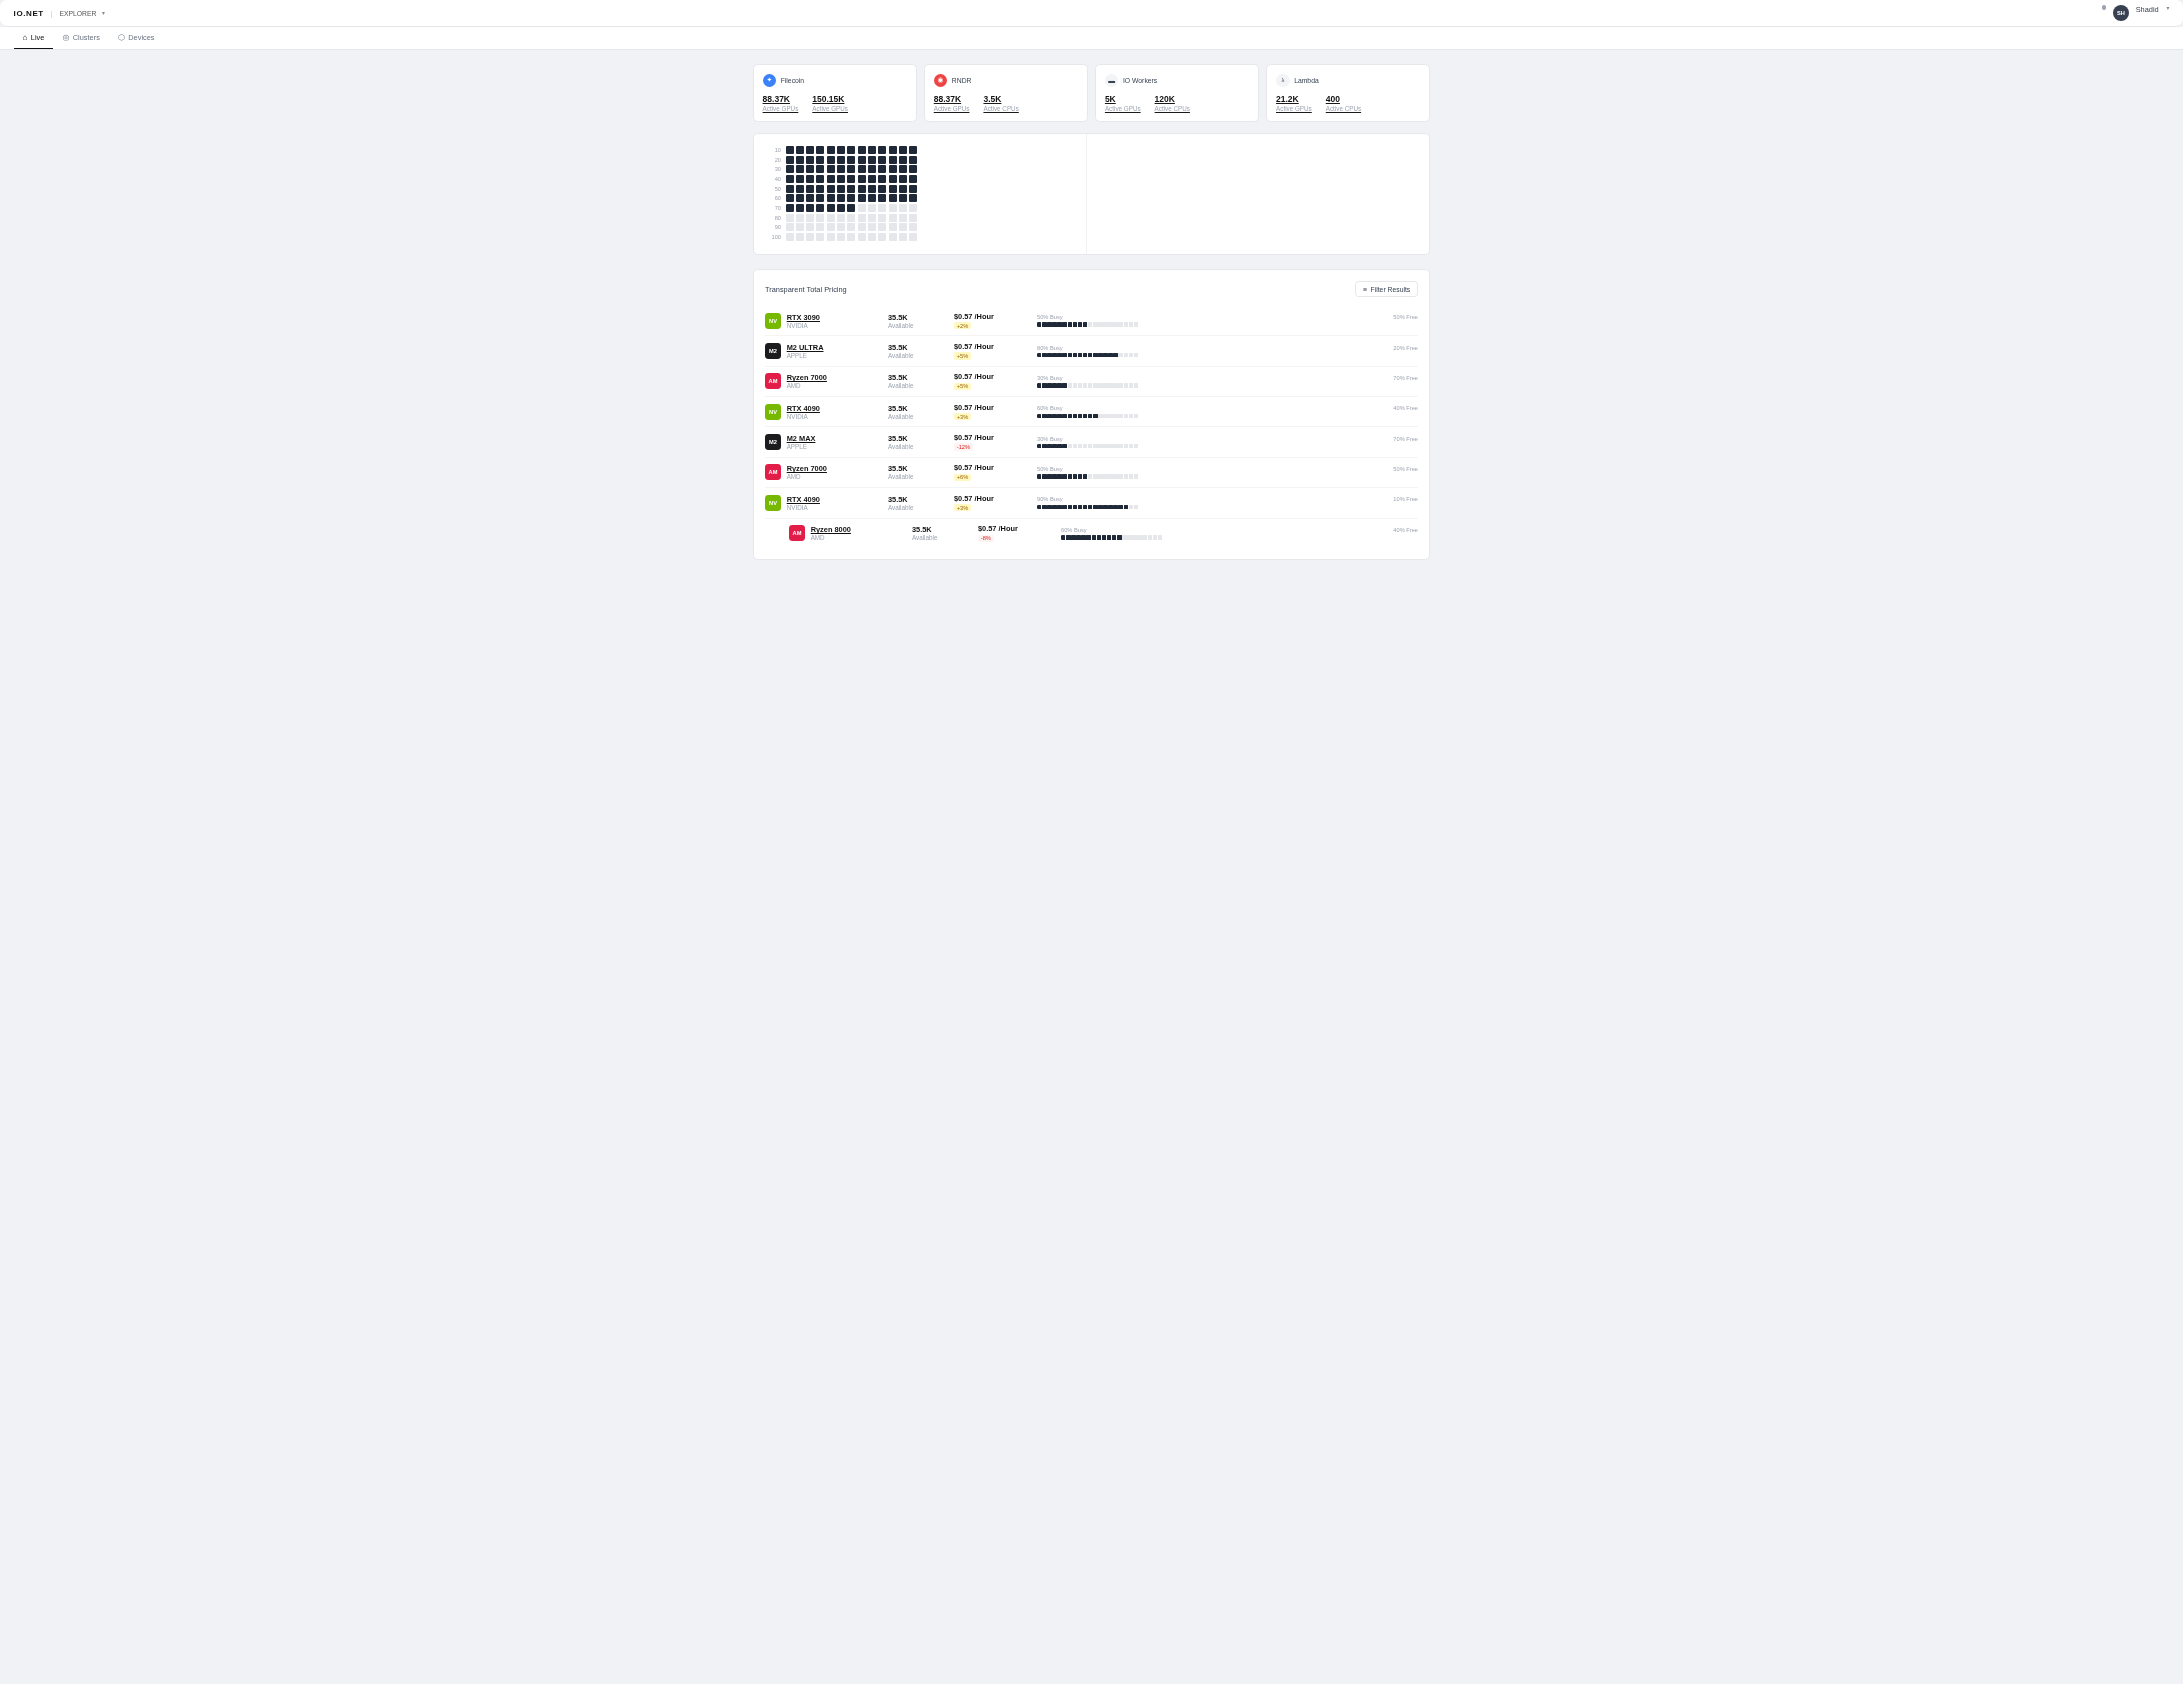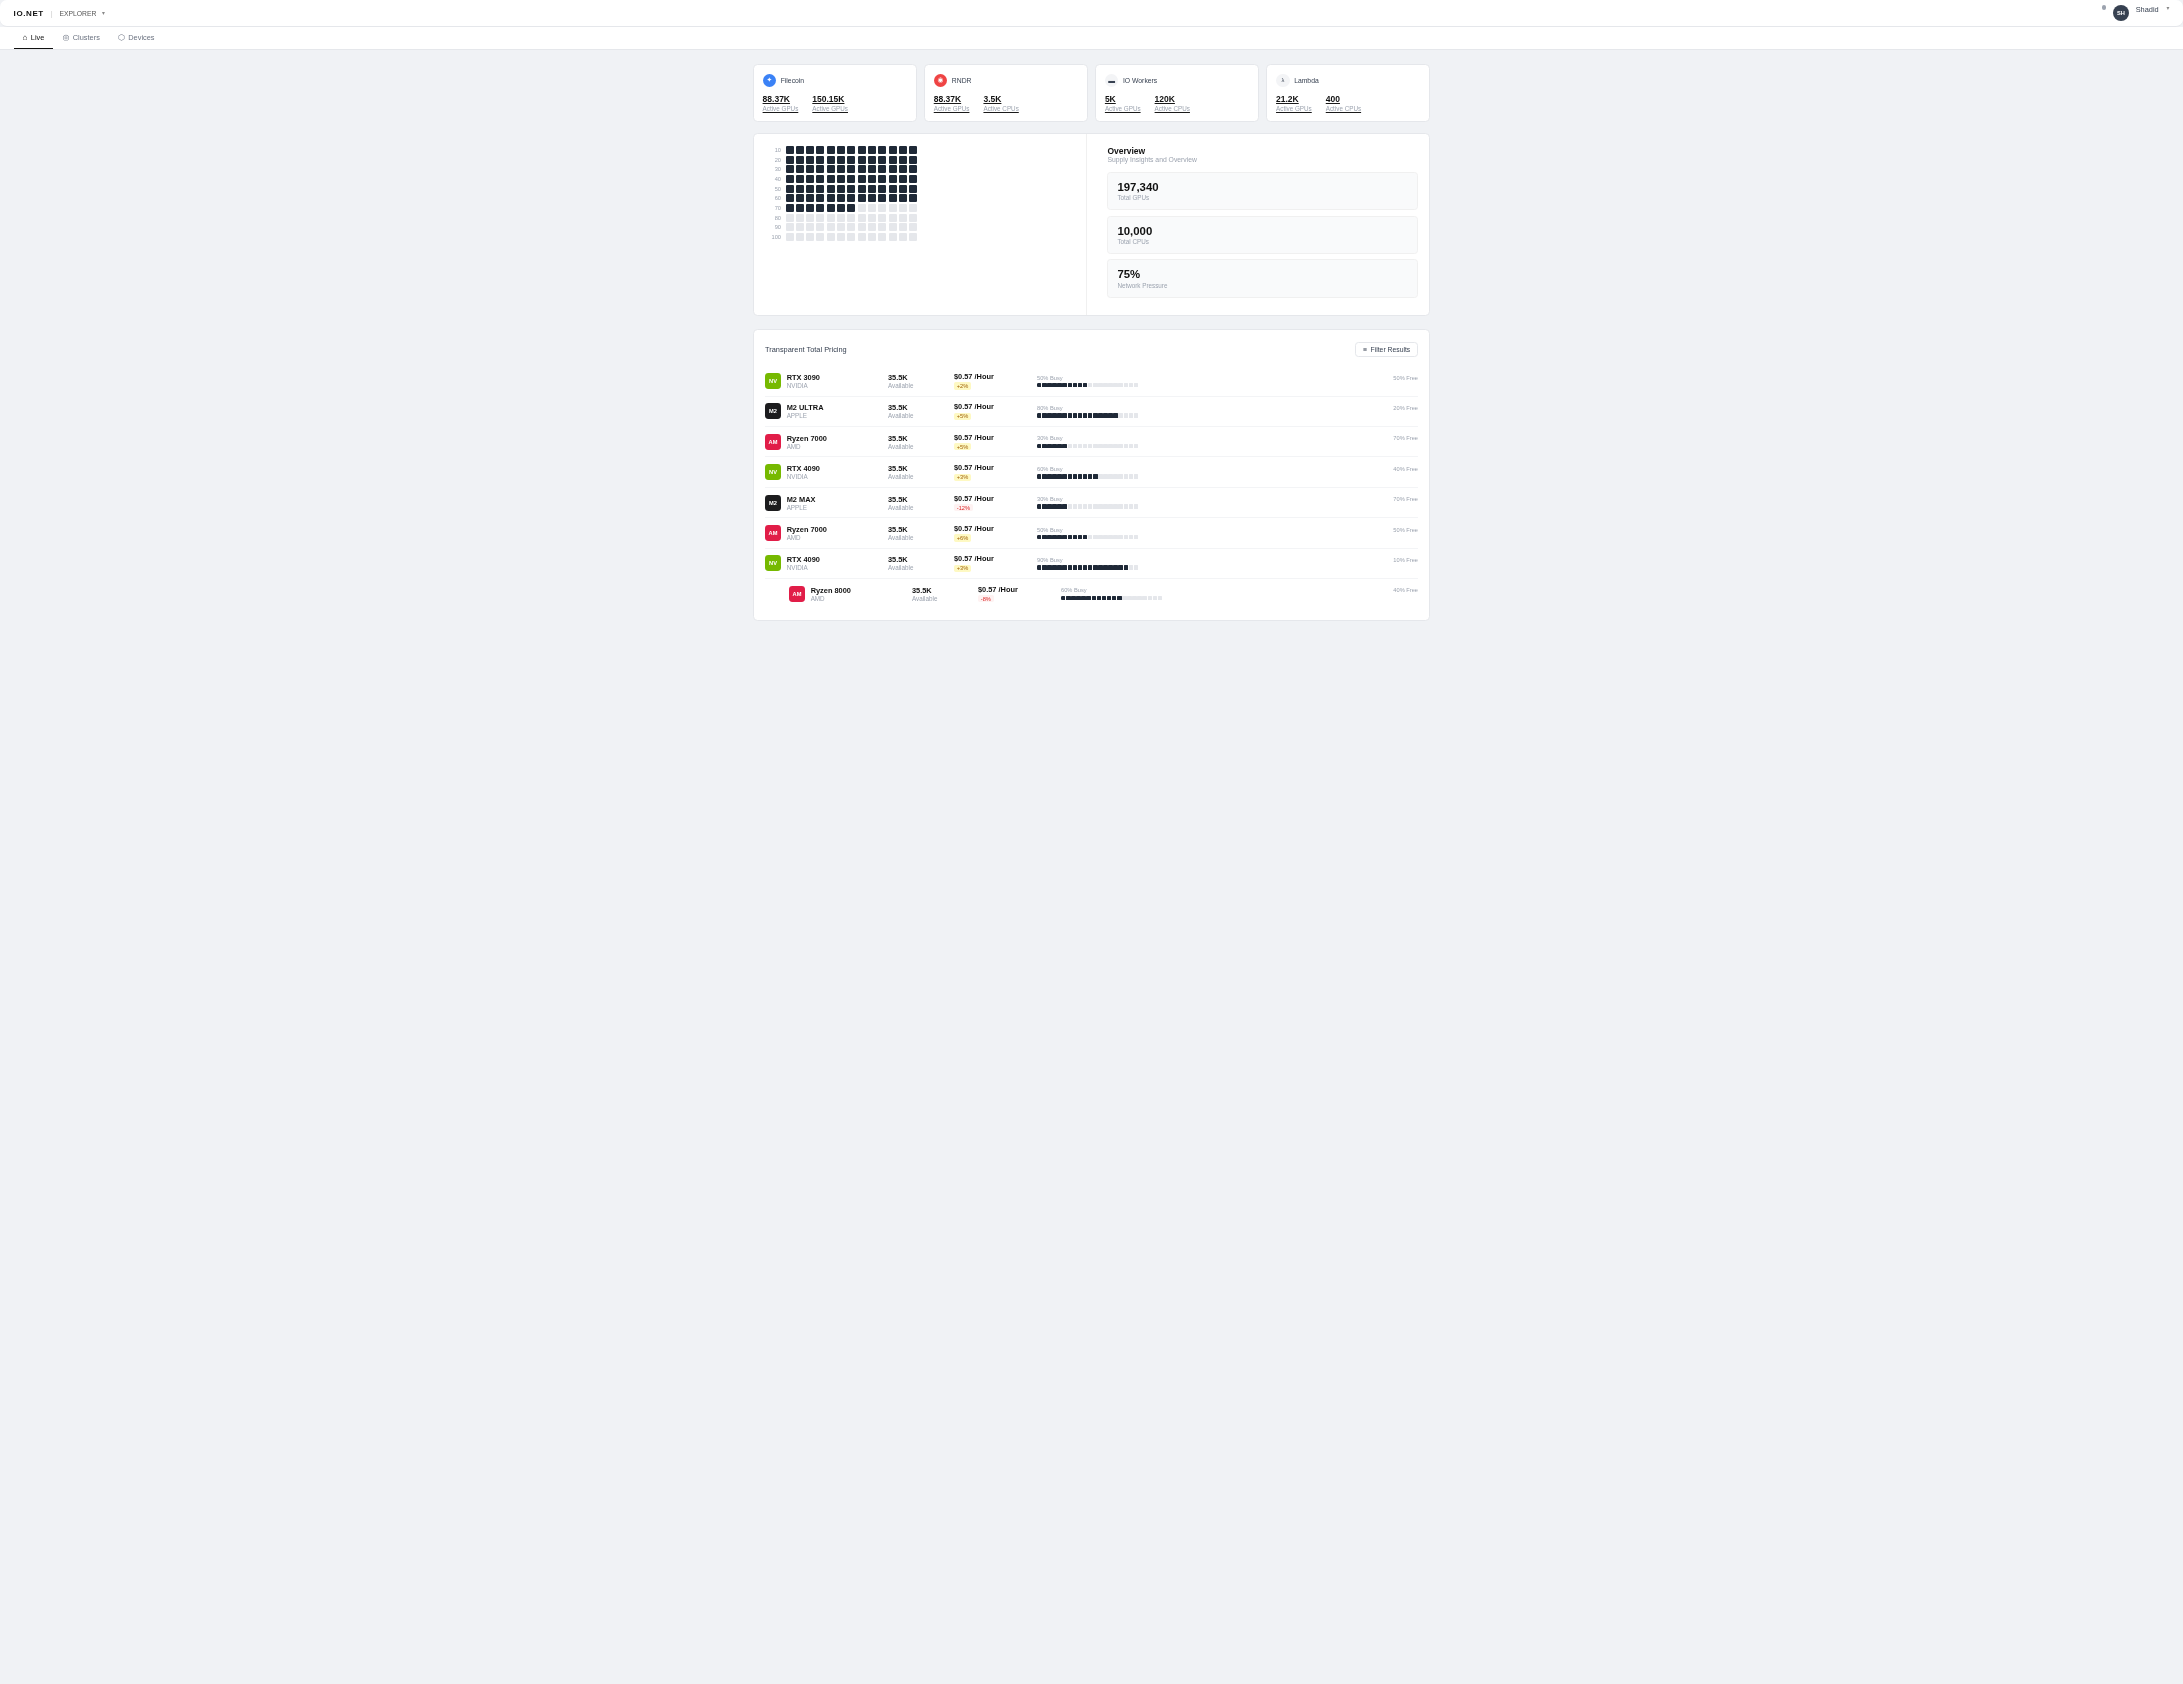--- a/index.html
+++ b/index.html
@@ -92,21 +92,21 @@
       grid-template-columns: 114px 57px 74px 1fr;
       align-items: center; gap: 9px;
       padding: 5.7px 0; border-bottom: 0.6px solid #f3f4f6;
     }
     .pricing-row:last-child { border-bottom: none; padding-left: 24px; }
     .device-info { display: flex; align-items: center; gap: 5.7px; }
     .device-logo { width: 16px; height: 16px; border-radius: 3.4px; display: flex; align-items: center; justify-content: center; font-size: 5.7px; font-weight: 700; color: #fff; flex-shrink: 0; }
     .logo-nvidia { background: #76b900; }
     .logo-apple { background: #1c1c1e; }
     .logo-amd { background: #e11d48; }
-    .device-name { font-size: 7.4px; font-weight: 600; color: #111; }
+    .device-name { font-size: 7.4px; font-weight: 600; color: #111; text-decoration: underline; }
     .device-brand { font-size: 6.3px; color: #9ca3af; }
     .avail-count { font-size: 7.4px; font-weight: 600; color: #111; }
     .avail-label { font-size: 6.3px; color: #9ca3af; }
     .price-val { font-size: 7.4px; font-weight: 600; color: #111; }
     .price-change { display: inline-block; font-size: 5.7px; padding: 0.6px 2.8px; border-radius: 1.7px; margin-top: 1.1px; font-weight: 500; }
     .price-up { background: #fef9c3; color: #a16207; }
     .price-down { background: #fef2f2; color: #dc2626; }
 
     
     .usage-bar-container { width: 100%; }
@@ -386,38 +386,20 @@
           <div class="grid-block empty"></div>
           <div class="grid-block empty"></div>
           <div class="grid-block empty"></div>
           <div class="grid-block empty"></div>
           <div class="grid-block empty"></div>
           <div class="grid-block empty"></div>
           <div class="grid-block empty"></div>
           <div class="grid-block empty"></div>
         </div>
       </div>
-    <div class="overview-panel">
-      <div class="overview-title">Overview</div>
-      <div class="overview-subtitle">Supply Insights and Overview</div>
-      <div id="overview-stats-container">
-          <div class="overview-stat">
-    <div class="overview-stat-num">197,340</div>
-    <div class="overview-stat-label">Total GPUs</div>
-  </div>
-          <div class="overview-stat">
-    <div class="overview-stat-num">10,000</div>
-    <div class="overview-stat-label">Total CPUs</div>
-  </div>
-          <div class="overview-stat">
-    <div class="overview-stat-num">75%</div>
-    <div class="overview-stat-label">Network Pressure</div>
-  </div>
-        </div>
-    </div>
   </div>
 
   <div class="pricing-section">
     <div class="pricing-header">
       <span class="pricing-title">Transparent Total Pricing</span>
       <button class="filter-btn">
         <span class="filter-icon">≡</span>
         <span>Filter Results</span>
       </button>
     </div>

